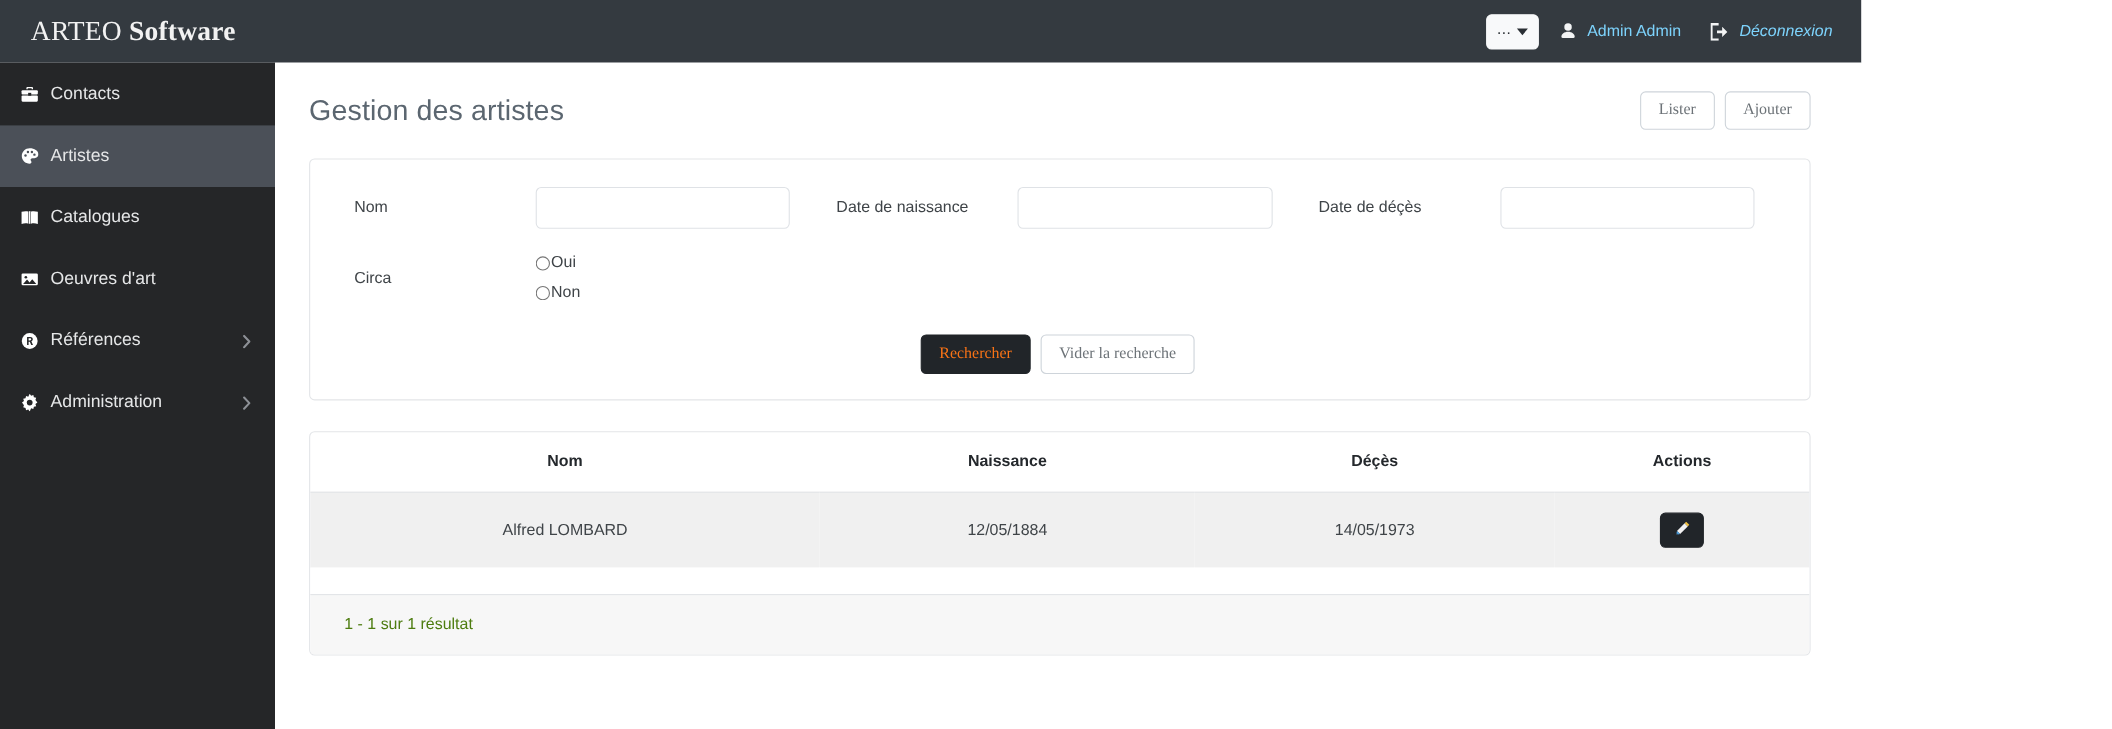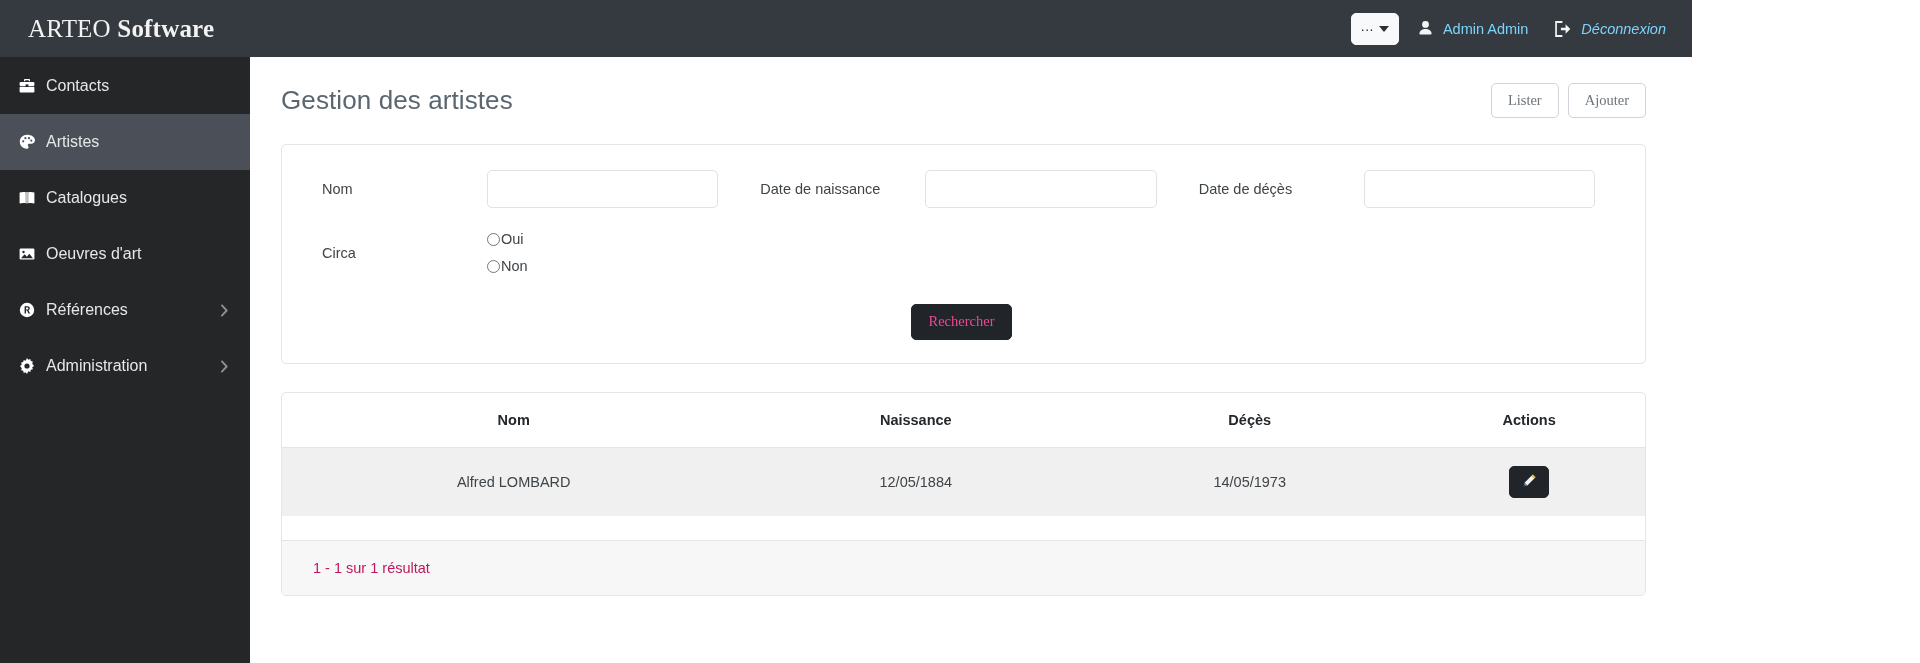--- a/index.html
+++ b/index.html
@@ -122,21 +122,21 @@
     line-height: 1.2;
   }
   .btn-outline-grey {
     background: #ffffff;
     border: 1px solid #ced4da;
     color: #6d7378;
   }
   .btn-dark {
     background: #212529;
     border: 1px solid #212529;
-    color: #ec4899;
+    color: #f97316;
   }
 
   
   .card {
     border: 1px solid #e3e5e8;
     border-radius: 5px;
     background: #ffffff;
   }
   .search-card { padding: 25px 26px 23px 22px; margin-bottom: 28px; }
 
@@ -214,21 +214,21 @@
     display: inline-flex;
     align-items: center; justify-content: center;
     cursor: pointer;
   }
   .table-spacer { height: 24px; background: #ffffff; }
   .table-footer {
     background: #f7f7f7;
     border-top: 1px solid #e3e5e8;
     padding: 19px 0 19px 31px;
     font-size: 14.5px;
-    color: #be185d;
+    color: #4d7c0f;
   }
 </style>
 </head>
 <body>
 
 <div class="app">
 
   <div class="topbar">
     <div class="brand">
       <span>ARTEO </span><b>Software</b>
@@ -387,20 +387,21 @@
                 <span>Non</span>
               </label>
             </div>
           </div>
           <div class="fld"></div>
           <div class="fld"></div>
         </div>
 
         <div class="search-actions">
           <button class="btn btn-dark">Rechercher</button>
+          <button class="btn btn-outline-grey">Vider la recherche</button>
         </div>
 
       </section>
 
       <section class="card table-card">
         <table class="tbl">
           <thead>
             <tr>
               <th class="col-nom">Nom</th>
               <th class="col-nais">Naissance</th>

